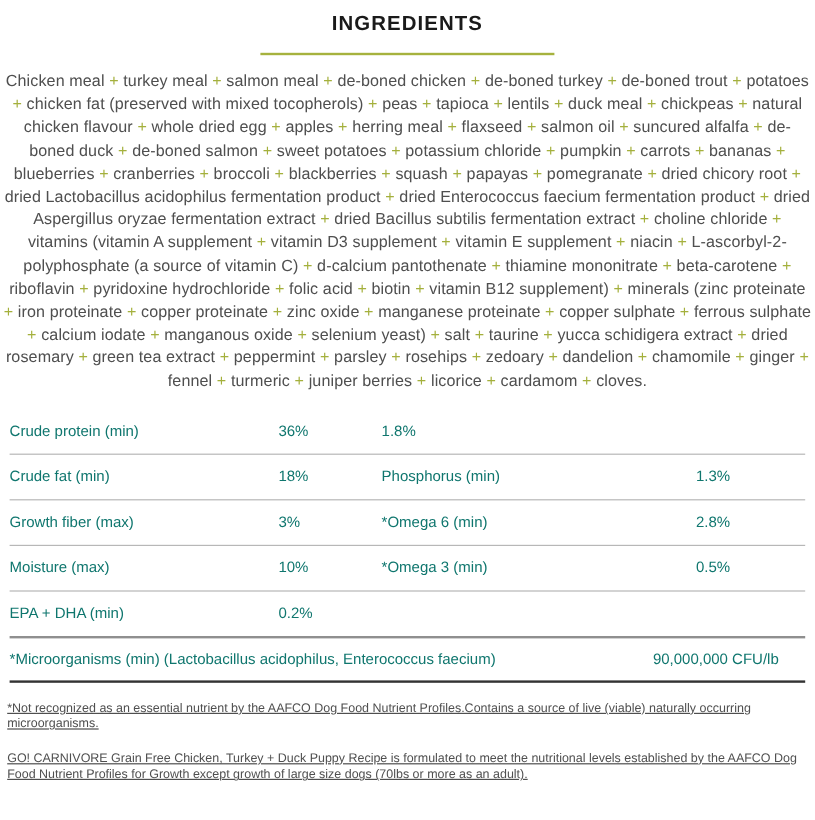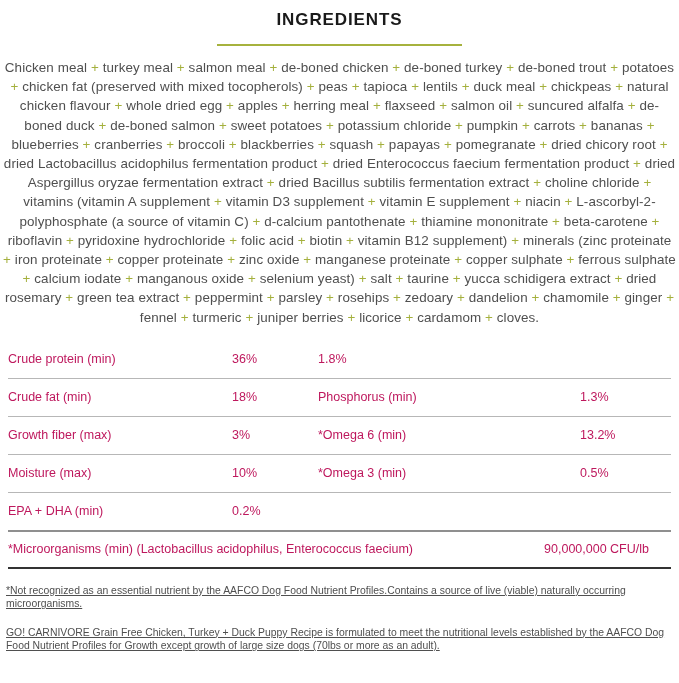--- a/index.html
+++ b/index.html
@@ -45,21 +45,21 @@
   .ga-title {
     margin: 36px 0 0 8px;
     font-size: 18px;
     font-weight: bold;
     letter-spacing: 0.8px;
     color: #1a1a1a;
   }
   .ga-table {
     margin: 14px 8px 0 8px;
     font-size: 12.5px;
-    color: #be185d;
+    color: #0f766e;
   }
   .row {
     display: grid;
     grid-template-columns: 224px 86px 262px 1fr;
     align-items: center;
     height: 37px;
     border-bottom: 1px solid #b7b7b7;
   }
   .row.row-last { border-bottom: 2px solid #8f8f8f; }
   .cell { white-space: nowrap; }
@@ -104,21 +104,21 @@
         <div class="row">
           <div class="cell">Crude fat (min)</div>
           <div class="cell">18%</div>
           <div class="cell">Phosphorus (min)</div>
           <div class="cell">1.3%</div>
         </div>
         <div class="row">
           <div class="cell">Growth fiber (max)</div>
           <div class="cell">3%</div>
           <div class="cell">*Omega 6 (min)</div>
-          <div class="cell">13.2%</div>
+          <div class="cell">2.8%</div>
         </div>
         <div class="row">
           <div class="cell">Moisture (max)</div>
           <div class="cell">10%</div>
           <div class="cell">*Omega 3 (min)</div>
           <div class="cell">0.5%</div>
         </div>
         <div class="row row-last">
           <div class="cell">EPA + DHA (min)</div>
           <div class="cell">0.2%</div>

